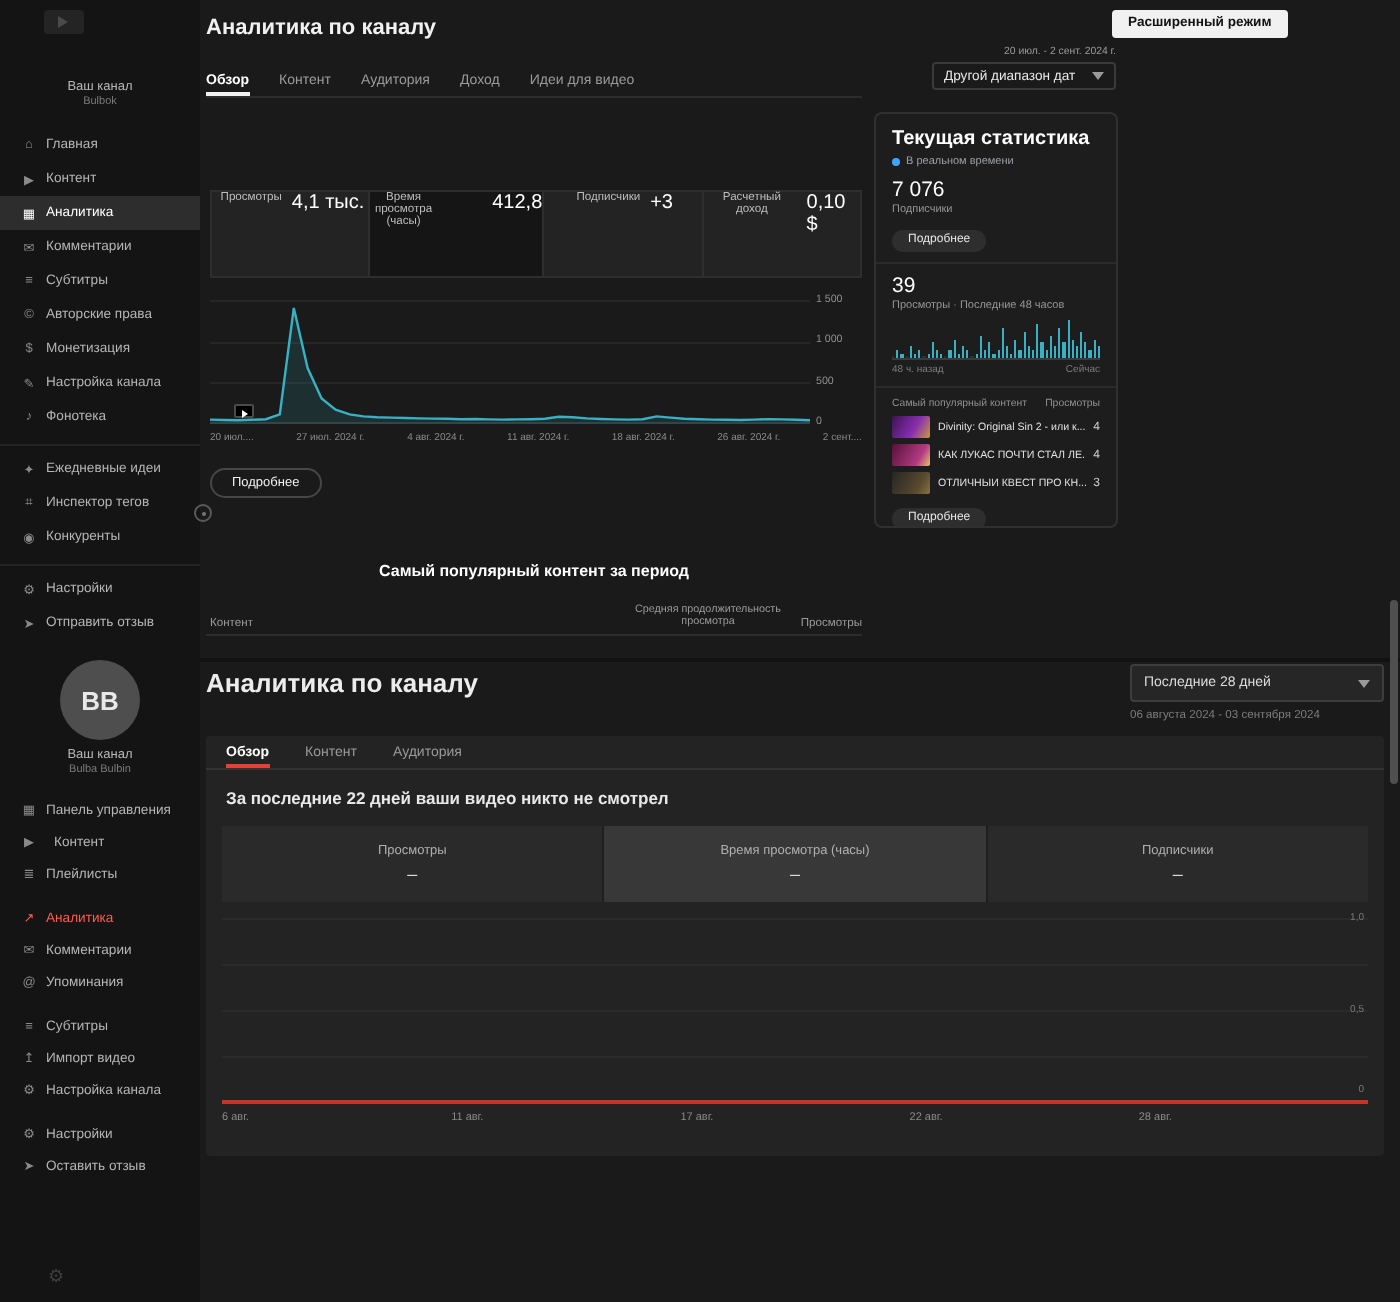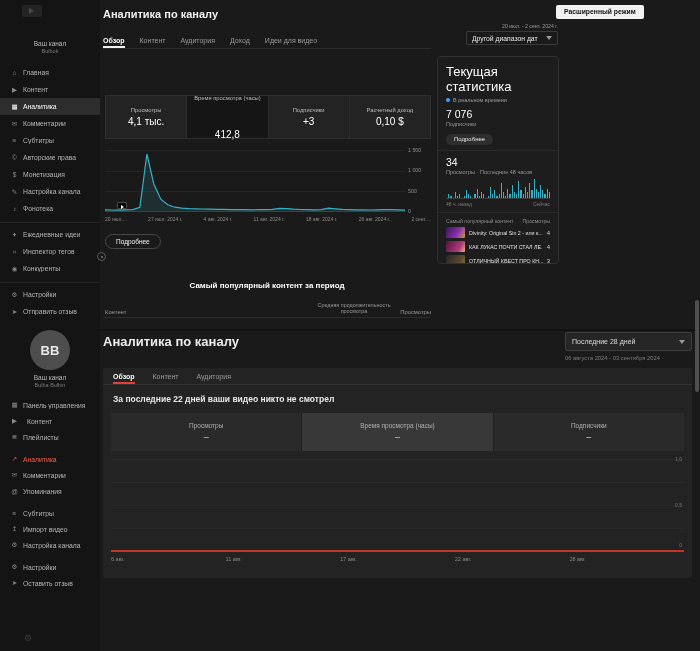--- a/index.html
+++ b/index.html
@@ -35,21 +35,21 @@
 
   
   .tabs1 { position:absolute; left:103px; top:33px; width:328px; height:16px; border-bottom:1px solid #2c2c2c; display:flex; gap:15px; font-size:7px; color:#9a9a9a; }
   .tab { position:relative; line-height:16px; cursor:pointer; white-space:nowrap; }
   .tab.active { color:#fff; font-weight:bold; }
   .tabs1 .tab.active::after { content:""; position:absolute; left:0; right:0; bottom:0; height:2px; background:#f1f1f1; }
 
   
   .headline { position:absolute; left:103px; top:54px; width:328px; text-align:center; font-size:10.5px; font-weight:bold; color:#fff; line-height:14px; }
   .metric-row { position:absolute; left:105px; top:95px; width:326px; height:44px; display:flex; border:1px solid #2e2e2e; background:#232323; }
-  .metric-cell { flex:1; border-right:1px solid #2e2e2e; display:flex; flex-direction:column; align-items:center; justify-content:center; gap:3px; cursor:pointer; }
+  .metric-cell { flex:1; border-right:1px solid #2e2e2e; display:flex; flex-direction:row; align-items:flex-start; justify-content:center; gap:3px; cursor:pointer; }
   .metric-cell:last-child { border-right:none; }
   .metric-cell.selected { background:#151515;gap:28px; }
   .m-label { font-size:5.8px; color:#bdbdbd; text-align:center; padding:0 2px; }
   .m-value { font-size:10px; color:#fff; }
 
   .chart1 { position:absolute; left:105px; top:150px; width:300px; height:62px; }
   .gl { position:absolute; left:0; right:0; height:1px; background:#262626; }
   .chart1 .gl.base { background:#343434; }
   .ylab { position:absolute; left:408px; font-size:5.3px; color:#8f8f8f; white-space:nowrap; }
   .play-marker { position:absolute; left:117px; top:202px; width:10px; height:7px; background:#000; border:1px solid #4a4a4a; border-radius:1px; }
@@ -62,21 +62,21 @@
   
   .tc-heading { position:absolute; left:103px; top:281px; width:328px; text-align:center; font-size:8px; font-weight:bold; color:#fff; }
   .tc-cols { position:absolute; left:103px; top:294px; width:328px; height:24px; border-bottom:1px solid #2c2c2c; font-size:5.8px; color:#9a9a9a; }
   .tc-content { position:absolute; left:2px; bottom:2px; }
   .tc-avg { position:absolute; right:40px; bottom:2px; width:74px; text-align:center; font-size:5.4px; line-height:1.25; }
   .tc-views { position:absolute; right:0; bottom:2px; }
 
   
   .card { position:absolute; background:#1d1d1d; border:1px solid #303030; border-radius:4px; overflow:hidden; }
   #rt-card { left:437px; top:56px; width:122px; height:208px; padding:7px 8px; }
-  .rt-title { font-size:13px; font-weight:normal; color:#fff; }
+  .rt-title { font-size:10px; font-weight:bold; color:#fff; }
   .rt-live { margin-top:3px; display:flex; align-items:center; gap:3px; font-size:5.5px; color:#9aa0a6; }
   .live-dot { width:4px; height:4px; border-radius:50%; background:#3ea6ff; }
   .rt-num { margin-top:5px; font-size:10.5px; color:#fff; }
   .rt-cap { margin-top:1px; font-size:5.5px; color:#969696; }
   .chip { display:inline-block; margin-top:4px; padding:2.5px 8px; background:#2e2e2e; border-radius:9px; font-size:6px; color:#e8e8e8; cursor:pointer; }
   .rt-div { height:1px; background:#2b2b2b; margin:5px -8px; }
   .rt-bars { margin-top:4px; height:20px; display:flex; align-items:flex-end; gap:1px; border-bottom:1px solid #3a3a3a; }
   .rt-bar { flex:1; background:#38b1c4; }
   .rt-axis { display:flex; justify-content:space-between; font-size:5px; color:#7c7c7c; margin-top:2px; }
   .rt-tophead { display:flex; justify-content:space-between; font-size:5.2px; color:#8f8f8f; }
@@ -327,21 +327,21 @@
   <div class="card" id="rt-card">
     <div class="rt-title">Текущая статистика</div>
     <div class="rt-live">
       <span class="live-dot"></span>
       <span>В реальном времени</span>
     </div>
     <div class="rt-num">7 076</div>
     <div class="rt-cap">Подписчики</div>
     <span class="chip">Подробнее</span>
     <div class="rt-div"></div>
-    <div class="rt-num">34</div>
+    <div class="rt-num">39</div>
     <div class="rt-cap">Просмотры · Последние 48 часов</div>
     <div class="rt-bars">
         <div class="rt-bar" style="height: 1.5px; background: rgb(47, 47, 47);"></div>
         <div class="rt-bar" style="height: 20%;"></div>
         <div class="rt-bar" style="height: 10%;"></div>
         <div class="rt-bar" style="height: 1.5px; background: rgb(47, 47, 47);"></div>
         <div class="rt-bar" style="height: 30%;"></div>
         <div class="rt-bar" style="height: 10%;"></div>
         <div class="rt-bar" style="height: 20%;"></div>
         <div class="rt-bar" style="height: 1.5px; background: rgb(47, 47, 47);"></div>

